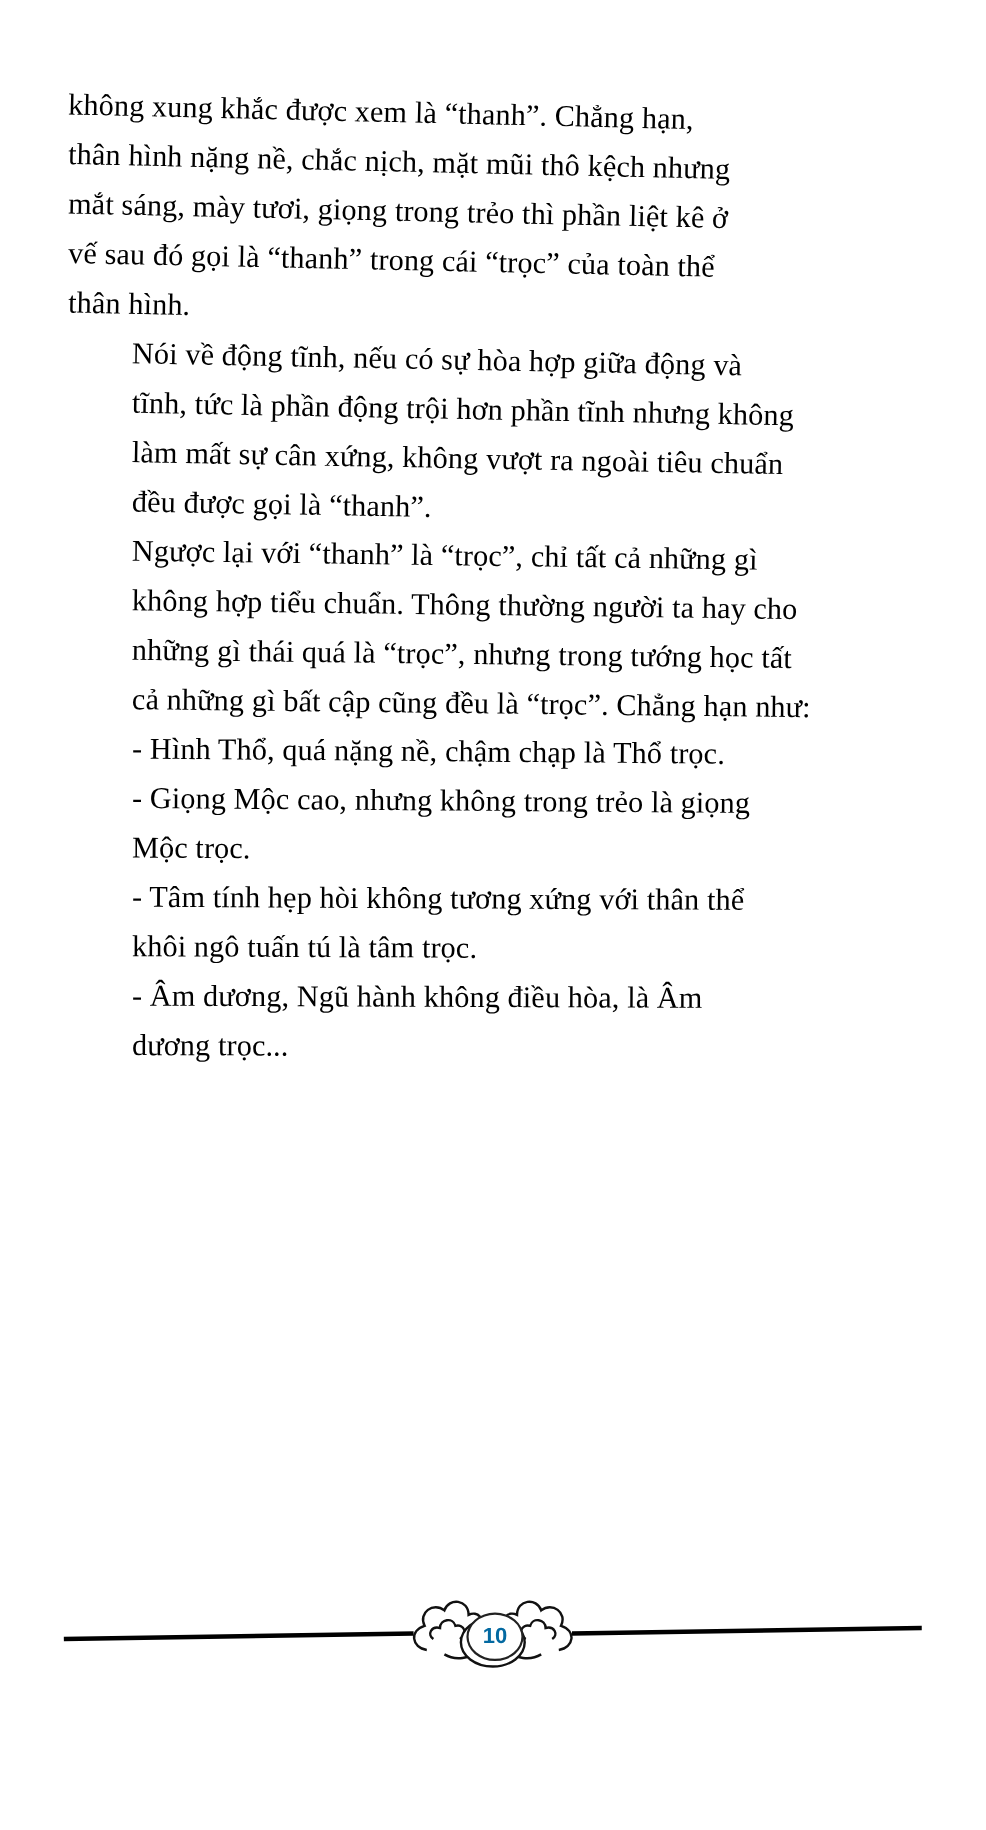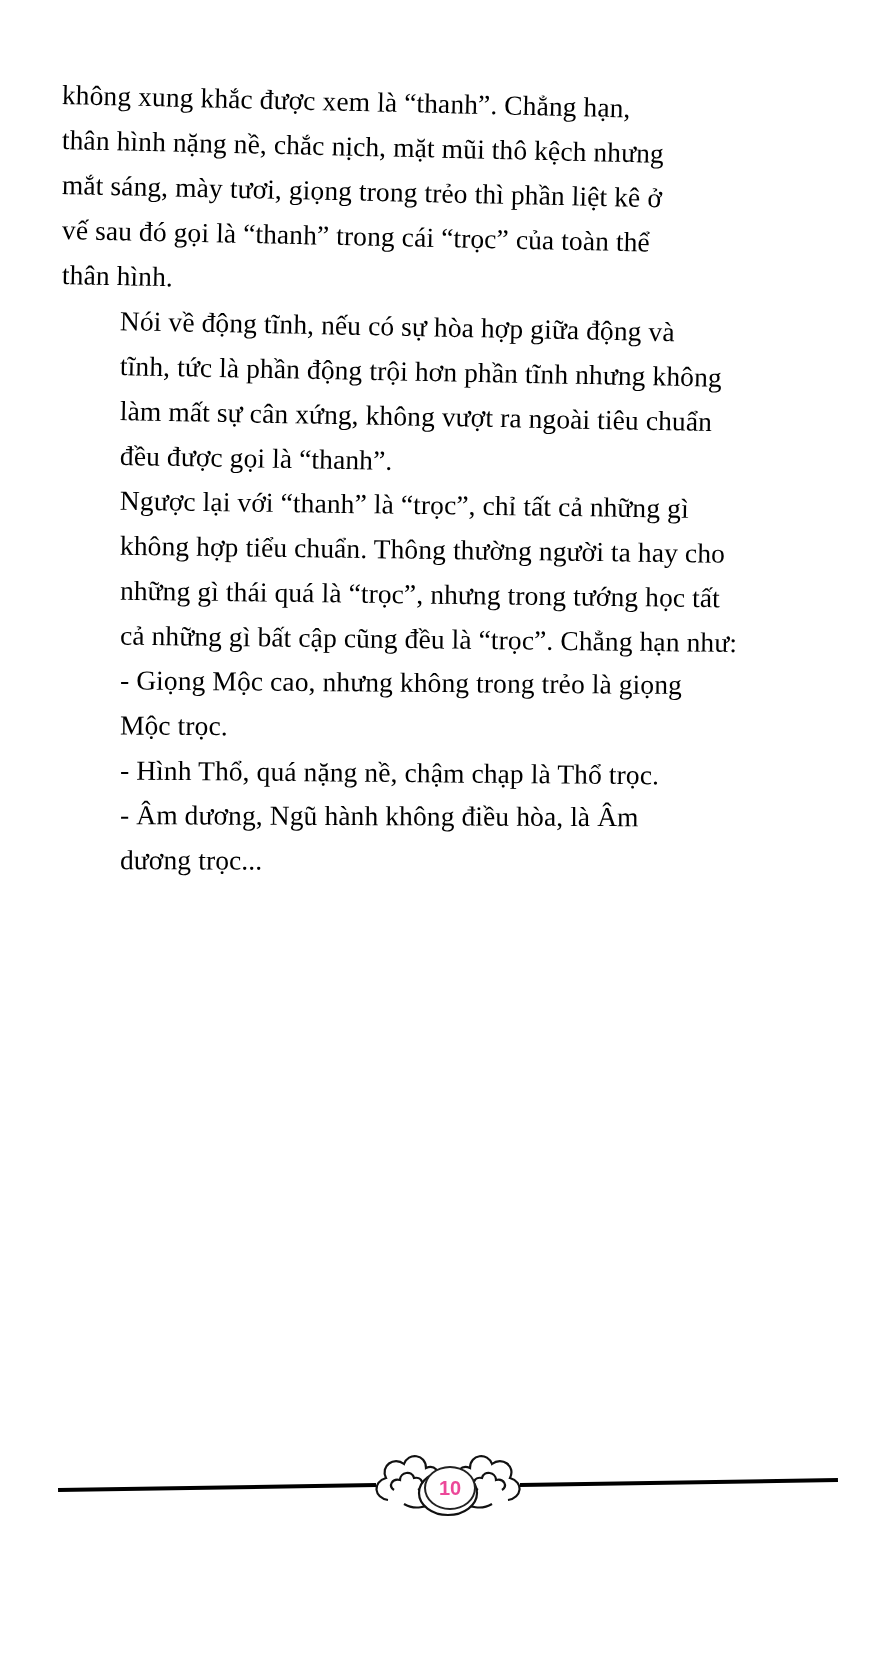--- a/index.html
+++ b/index.html
@@ -91,21 +91,21 @@
     height: 40px;
     border-radius: 50%;
     background: #ffffff;
     border: 2.5px solid #222;
     display: flex;
     align-items: center;
     justify-content: center;
     font-family: "Liberation Sans", sans-serif;
     font-weight: bold;
     font-size: 20px;
-    color: #ec4899;
+    color: #0369a1;
   }
 </style>
 </head>
 <body>
 
 <div class="page">
 
   <div class="text-block" id="body-root">
       <p class="para" id="para-1">
         <span class="line" style="transform: rotate(1.35deg);">không xung khắc được xem là “thanh”. Chẳng hạn,</span>
@@ -119,26 +119,30 @@
         <span class="line" style="transform: rotate(1.1deg);">tĩnh, tức là phần động trội hơn phần tĩnh nhưng không</span>
         <span class="line" style="transform: rotate(1.06deg);">làm mất sự cân xứng, không vượt ra ngoài tiêu chuẩn</span>
         <span class="line" style="transform: rotate(1.01deg);">đều được gọi là “thanh”.</span>
       </p>
       <p class="para indent" id="para-4">
         <span class="line" style="transform: rotate(0.8deg);">Ngược lại với “thanh” là “trọc”, chỉ tất cả những gì</span>
         <span class="line" style="transform: rotate(0.76deg);">không hợp tiểu chuẩn. Thông thường người ta hay cho</span>
         <span class="line" style="transform: rotate(0.72deg);">những gì thái quá là “trọc”, nhưng trong tướng học tất</span>
         <span class="line" style="transform: rotate(0.68deg);">cả những gì bất cập cũng đều là “trọc”. Chẳng hạn như:</span>
       </p>
+      <p class="para indent" id="para-6">
+        <span class="line" style="transform: rotate(0.51deg);">- Hình Thổ, quá nặng nề, chậm chạp là Thổ trọc.</span>
+      </p>
       <p class="para indent" id="para-7">
         <span class="line" style="transform: rotate(0.47deg);">- Giọng Mộc cao, nhưng không trong trẻo là giọng</span>
         <span class="line" style="transform: rotate(0.43deg);">Mộc trọc.</span>
       </p>
-      <p class="para indent" id="para-6">
-        <span class="line" style="transform: rotate(0.51deg);">- Hình Thổ, quá nặng nề, chậm chạp là Thổ trọc.</span>
+      <p class="para indent" id="para-9">
+        <span class="line" style="transform: rotate(0.3deg);">- Tâm tính hẹp hòi không tương xứng với thân thể</span>
+        <span class="line" style="transform: rotate(0.26deg);">khôi ngô tuấn tú là tâm trọc.</span>
       </p>
       <p class="para indent" id="para-10">
         <span class="line" style="transform: rotate(0.22deg);">- Âm dương, Ngũ hành không điều hòa, là Âm</span>
         <span class="line" style="transform: rotate(0.17deg);">dương trọc...</span>
       </p>
     </div>
 
   <div class="footer">
     <div class="rule-left"></div>
     <div class="rule-right"></div>

